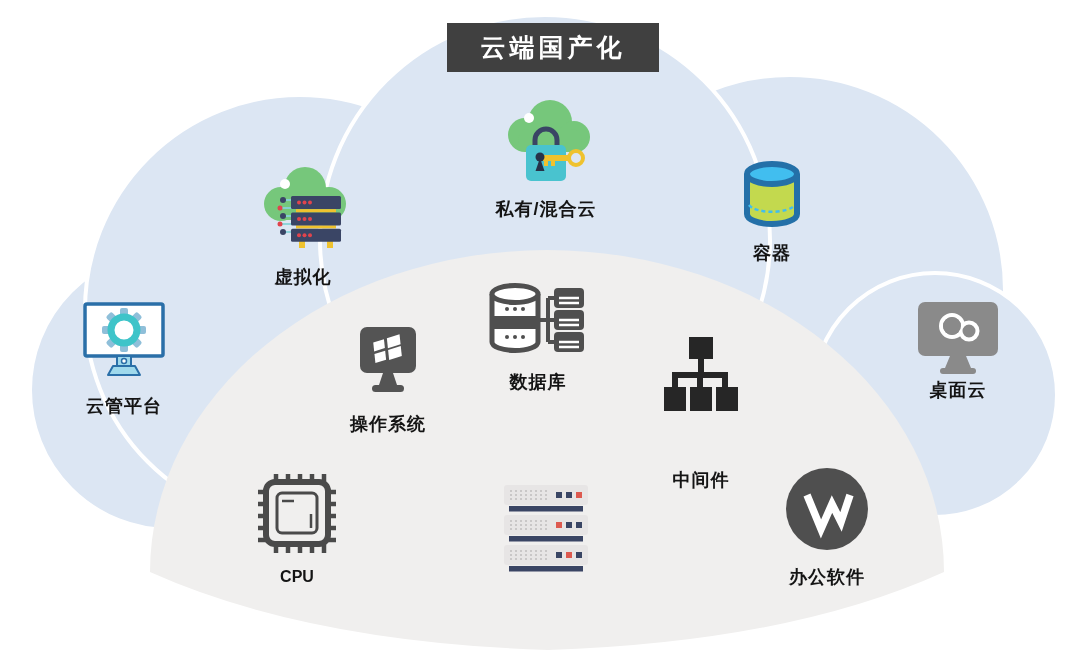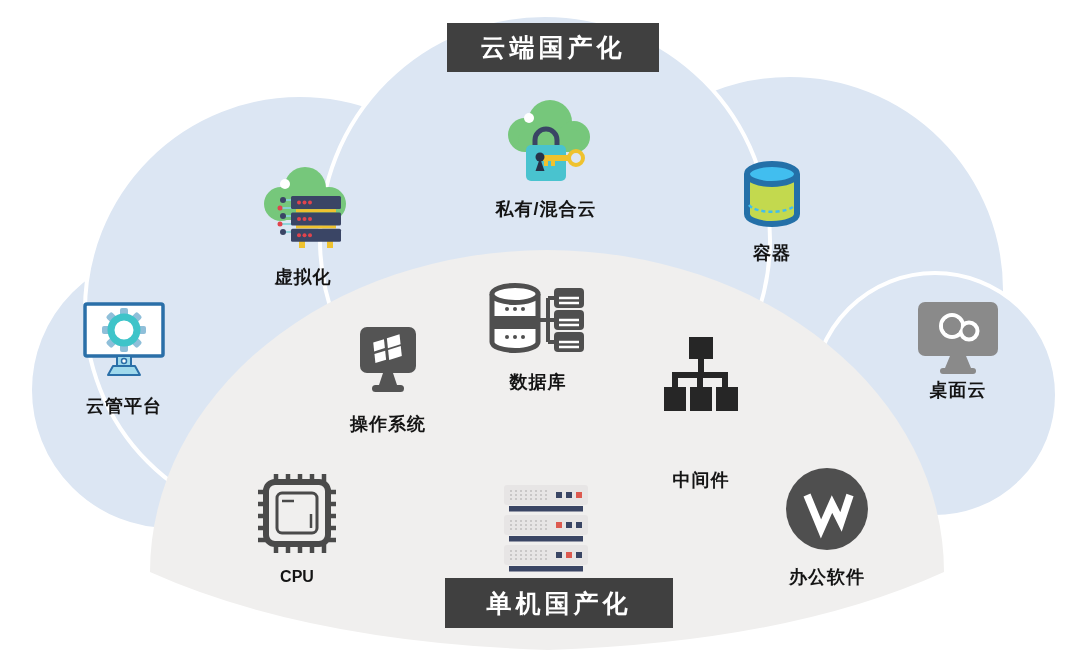--- a/index.html
+++ b/index.html
@@ -353,17 +353,14 @@
   <div class="item" style="left:731px;top:466px;width:192px;">
     <span class="icon">
       <svg width="84" height="86" viewBox="0 0 84 86">
         <circle cx="42" cy="43" r="41" fill="#4F4F4F"></circle>
         <path d="M22,29 L36,63 L47,38 L56,56 L65,29" stroke="#fff" stroke-width="7.5" fill="none" stroke-linejoin="miter"></path>
       </svg>
     </span>
     <div class="label" style="margin-top:13px;">办公软件</div>
   </div>
 
-  <div class="banner" style="left:445px;top:578px;width:228px;height:50px;">
-    <span>单机国产化</span>
-  </div>
 
 </div>
 
 </body></html>

